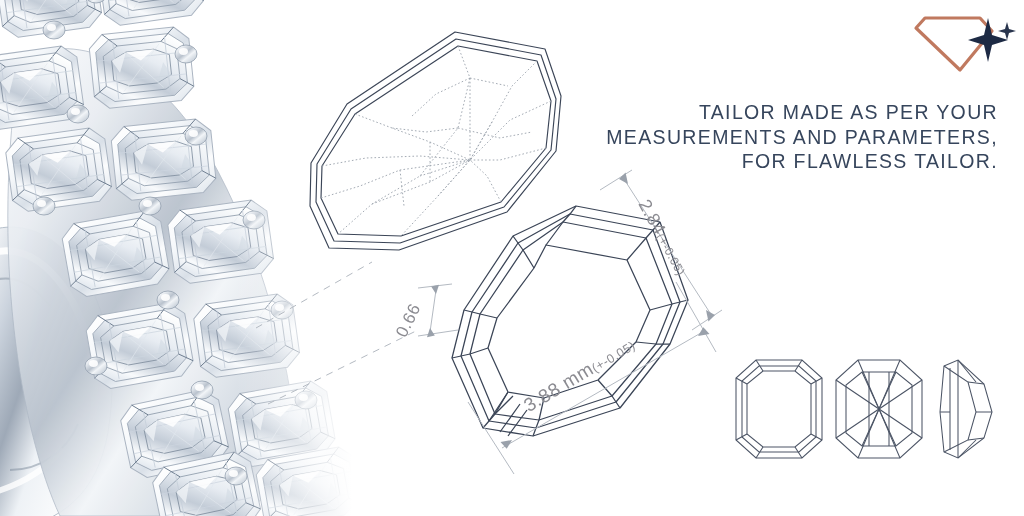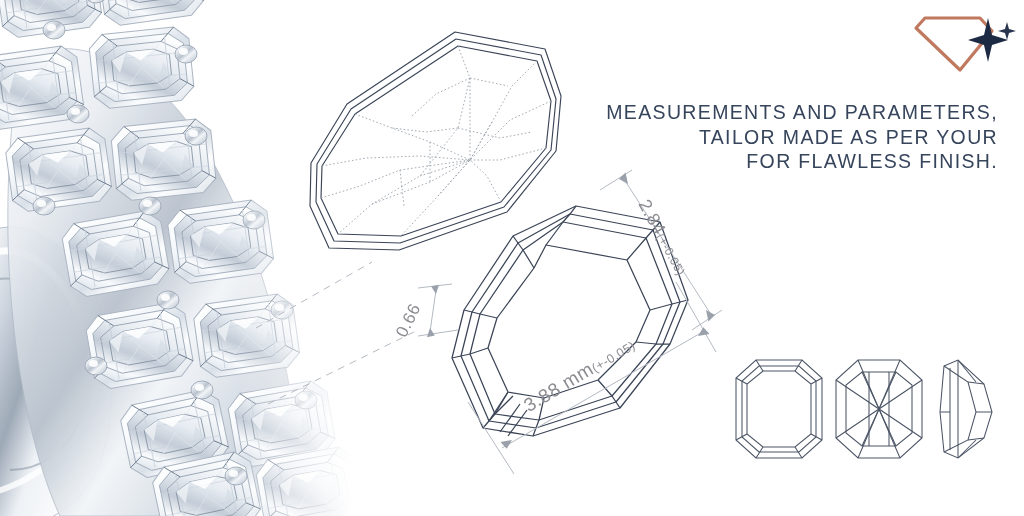--- a/index.html
+++ b/index.html
@@ -313,23 +313,23 @@
     <span>3.88 mm</span><span class="tol">(+-0.05)</span>
   </div>
   <div class="dimtext" id="dim-width">
     <span>2.84</span><span class="tol">(+-0.05)</span>
   </div>
   <div class="dimtext" id="dim-depth">
     <span>0.66</span>
   </div>
 
   <div id="headline">
+    <span class="ln">TAILOR MADE AS PER YOUR</span>
     <span class="ln">MEASUREMENTS AND PARAMETERS,</span>
-    <span class="ln">TAILOR MADE AS PER YOUR</span>
-    <span class="ln">FOR FLAWLESS FINISH.</span>
+    <span class="ln">FOR FLAWLESS TAILOR.</span>
   </div>
 
   <div id="logo">
     <svg width="110" height="72" viewBox="0 0 110 72" aria-hidden="true">
       <path d="M 8 26 L 17 16 L 72 16 L 84 29 L 52 68 Z" fill="none" stroke="#c0795f" stroke-width="3.2" stroke-linejoin="round" stroke-linecap="round"></path>
       <g fill="#1d2a44">
         <path d="M 80 16 L 84 33 L 100 38 L 84 43 L 80 60 L 76 43 L 60 38 L 76 33 Z"></path>
         <path d="M 99 20 L 101 27 L 108 29 L 101 31 L 99 38 L 97 31 L 90 29 L 97 27 Z" opacity="0.95"></path>
       </g>
     </svg>

